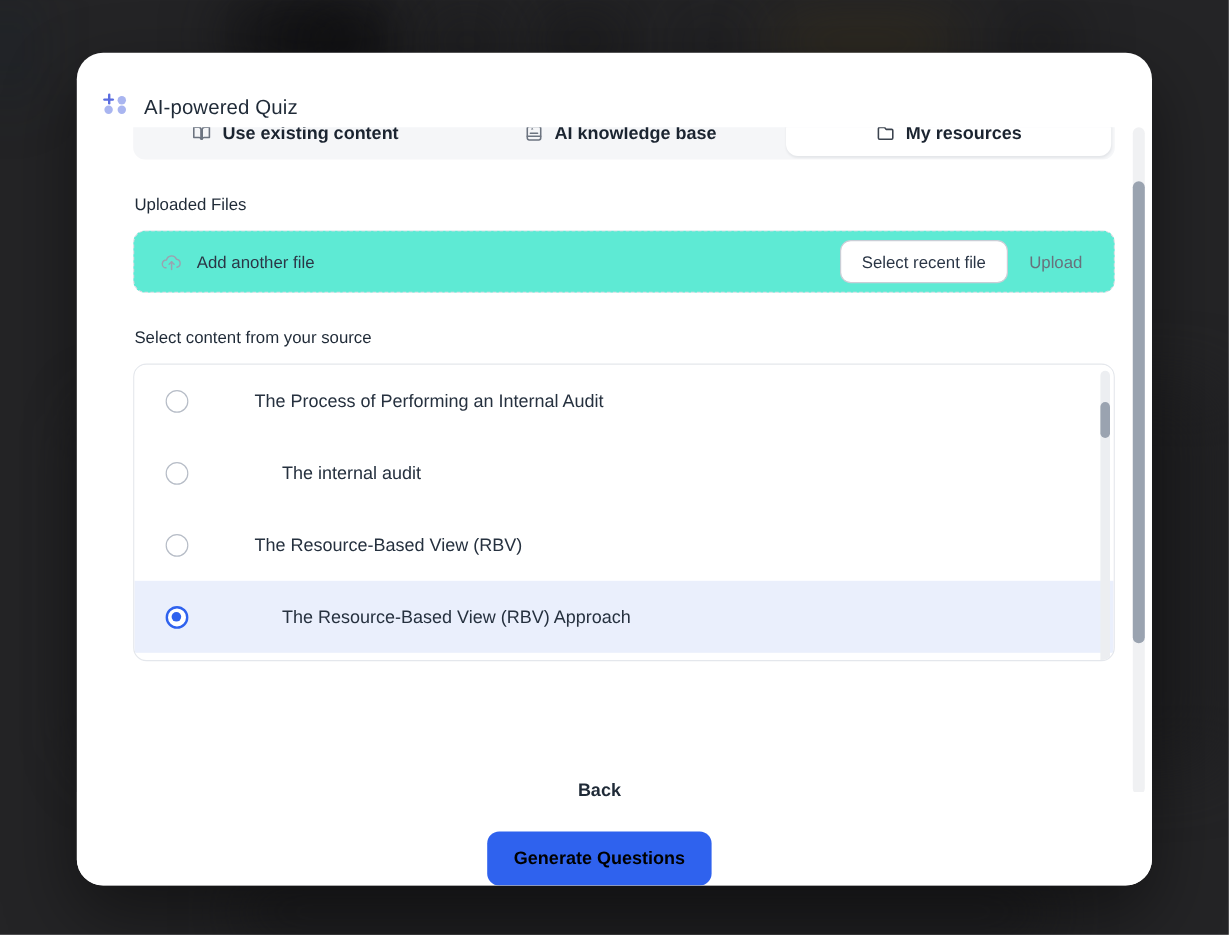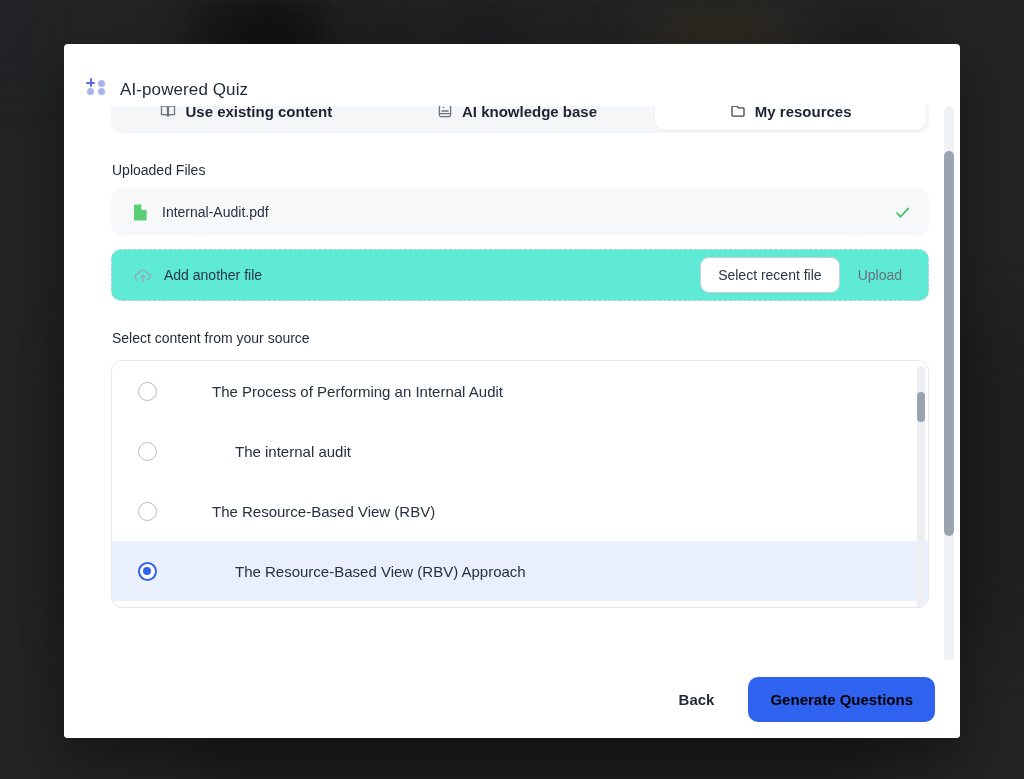--- a/index.html
+++ b/index.html
@@ -38,21 +38,21 @@
   .b12{ left: 900px;  top: 320px; width: 120px; height: 320px; background: #1f1f21; }
 
   
   .modal {
     position: absolute;
     left: 64px;
     top: 44px;
     width: 896px;
     height: 694px;
     background: #ffffff;
-    border-radius: 4px;
+    border-radius: 22px;
     box-shadow: 0 24px 60px rgba(0,0,0,0.45);
     overflow: hidden;
   }
 
   
   .modal-header {
     display: flex;
     align-items: center;
     gap: 12px;
     padding: 30px 0 0 22px;
@@ -281,20 +281,21 @@
     position: absolute;
     left: 0; bottom: 0;
     width: 896px;
     height: 78px;
     background: #ffffff;
     display: flex;
     align-items: center;
     justify-content: flex-end;
     gap: 16px;
     padding-right: 25px;
+    flex-direction: column;
   }
   .btn-back {
     font-size: 15px;
     color: #1f2a37;
     font-weight: bold;
     background: none;
     border: none;
     padding: 10px 18px;
     cursor: pointer;
     font-family: inherit;
@@ -368,30 +369,20 @@
         <button class="tab active">
           <svg class="tab-ico" viewBox="0 0 16 16" fill="none" stroke="#3b434e" stroke-width="1.3" stroke-linecap="round" stroke-linejoin="round">
             <path d="M3 3.2h4.2l1.2 1.6H13a1 1 0 0 1 1 1v6.3a1 1 0 0 1-1 1H3a1 1 0 0 1-1-1V4.2a1 1 0 0 1 1-1z"></path>
           </svg>
           <span>My resources</span>
         </button>
       </div>
 
       <div class="section-label">Uploaded Files</div>
 
-      <div class="file-row">
-        <svg class="file-ico" viewBox="0 0 15 17" fill="none">
-          <path d="M1 1.6A1 1 0 0 1 2 .6h6.3L13.6 6v9.4a1 1 0 0 1-1 1H2a1 1 0 0 1-1-1z" fill="#5ccd77"></path>
-          <path d="M8.3 .6V5a1 1 0 0 0 1 1h4.3" fill="#ffffff"></path>
-        </svg>
-        <span class="file-name">Internal-Audit.pdf</span>
-        <svg class="check-ico" viewBox="0 0 17 17" fill="none" stroke="#3cc163" stroke-width="1.7" stroke-linecap="round" stroke-linejoin="round">
-          <path d="M3 9l3.6 3.8L14.2 4.4"></path>
-        </svg>
-      </div>
 
       <div class="add-row">
         <svg class="cloud-ico" viewBox="0 0 18 15" fill="none" stroke="#9aa3b0" stroke-width="1.2" stroke-linecap="round" stroke-linejoin="round">
           <path d="M4.3 12.2a3.3 3.3 0 0 1 .5-6.6 4.3 4.3 0 0 1 8.2-.6 3.4 3.4 0 0 1 .5 6.7"></path>
           <path d="M9 13.6V7.2"></path>
           <path d="M6.9 9.2L9 7.1l2.1 2.1"></path>
         </svg>
         <span class="add-label">Add another file</span>
         <button class="btn-recent">Select recent file</button>
         <button class="btn-upload">Upload</button>

